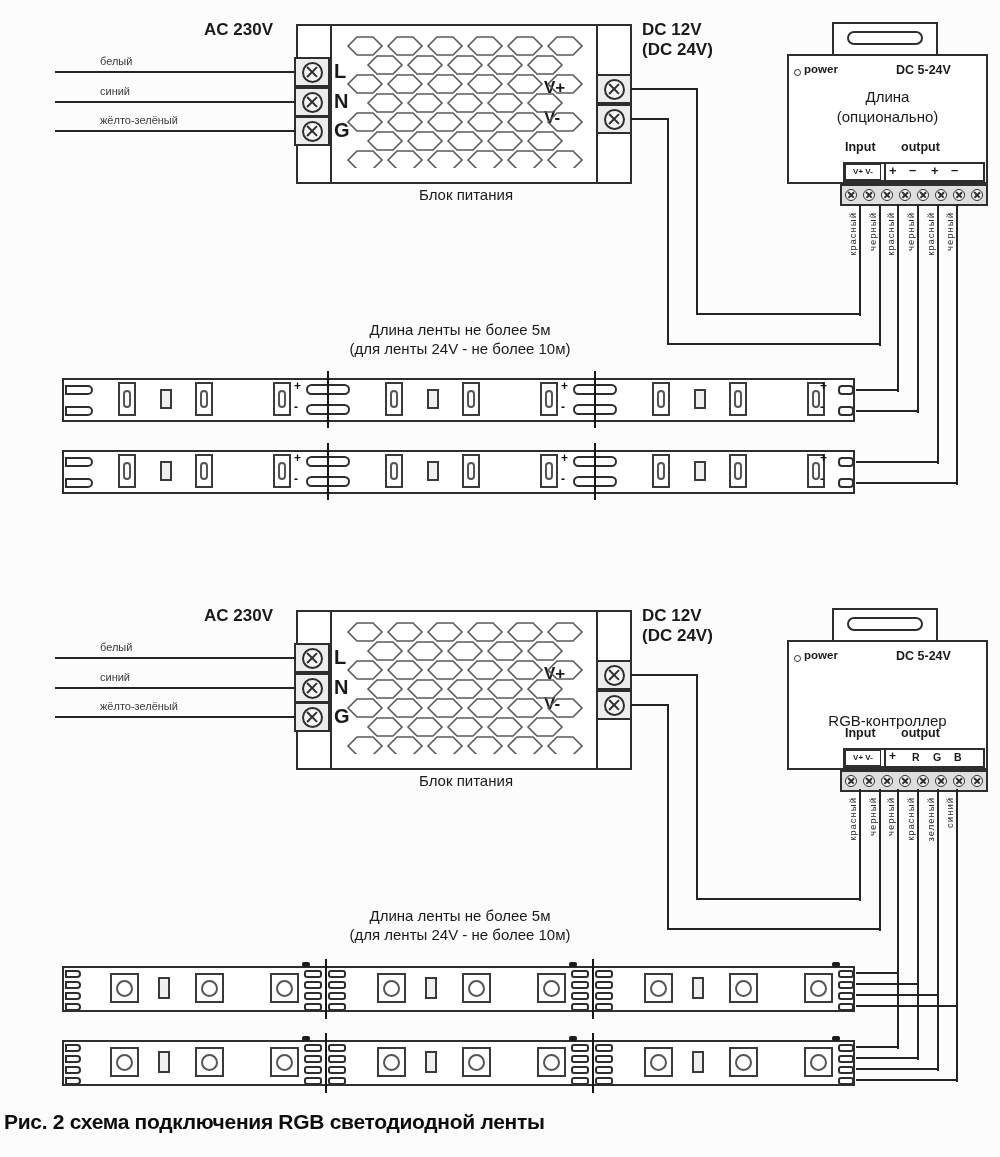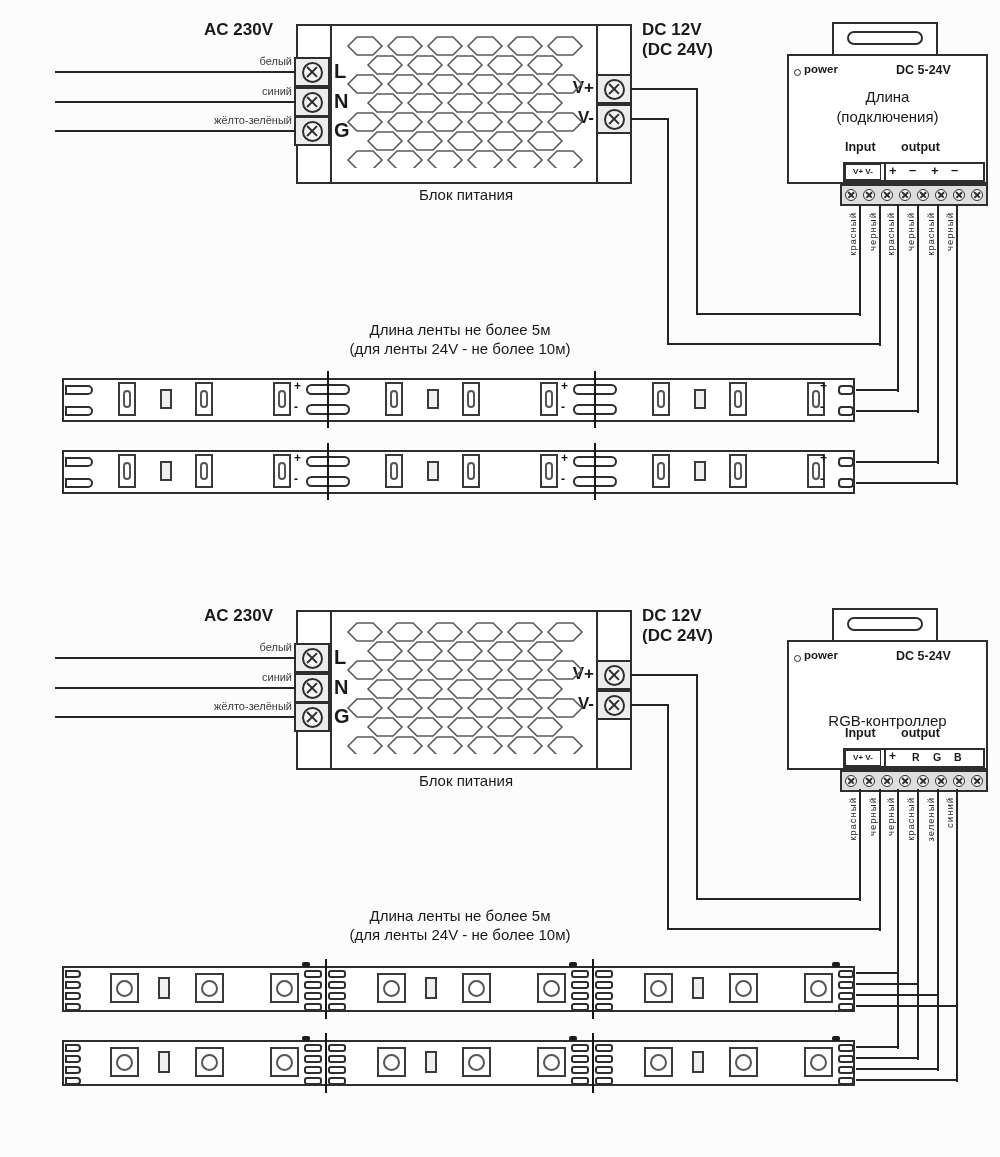--- a/index.html
+++ b/index.html
@@ -17,21 +17,21 @@
   .screw::after { transform: rotate(-45deg); }
   .screw.lg { width: 21px; height: 21px; }
   .screw.sm { width: 12px; height: 12px; border-width: 1.5px; }
   .screw.sm::before, .screw.sm::after { height: 1.5px; }
   .screwrow { position: absolute; border: 2px solid #2e2e2e; background: #dedede; display: flex; align-items: center; justify-content: space-between; padding: 0 3px; }
   .tlrow { position: absolute; border: 2px solid #2e2e2e; background: #fff; }
   .subbox { position: absolute; border: 1.5px solid #2e2e2e; font-size: 8px; font-weight: bold; text-align: center; line-height: 14px; background: #fff; }
   .lbl { position: absolute; white-space: nowrap; color: #1a1a1a; }
   .b { font-weight: bold; }
   .c { text-align: center; }
-  .r { text-align: right; }
+  .r { }
   .rot { position: absolute; writing-mode: vertical-rl; transform: rotate(180deg); font-size: 9.5px; letter-spacing: 1px; color: #2a2a2a; }
   .pwrdot { position: absolute; width: 7px; height: 7px; border: 1.5px solid #2e2e2e; border-radius: 50%; background: #fff; }
   .strip { position: absolute; border: 2px solid #2e2e2e; background: #fff; }
   .pad { position: absolute; border: 2px solid #2e2e2e; background: #fff; }
   .led-m { position: absolute; border: 2px solid #3a3a3a; background: #fff; display: flex; align-items: center; justify-content: center; }
   .led-m i { display: block; width: 8px; height: 18px; border: 2px solid #555; border-radius: 4px; }
   .led-r { position: absolute; border: 2.5px solid #3a3a3a; background: #fff; display: flex; align-items: center; justify-content: center; }
   .led-r i { display: block; width: 17px; height: 17px; border: 2px solid #555; border-radius: 50%; }
   .res { position: absolute; border: 2px solid #3a3a3a; background: #f0f0f0; }
   .cutline { position: absolute; width: 2px; background: #161616; }
@@ -81,21 +81,21 @@
   <div class="lbl b" style="left:642px;top:40px;font-size:17px">(DC 24V)</div>
   <div class="lbl c" style="left:330px;top:186px;width:272px;font-size:15px">Блок питания</div>
 
   <div class="tab" style="left:832px;top:22px;width:106px;height:34px"></div>
   <div class="slot" style="left:847px;top:31px;width:76px;height:14px"></div>
   <div class="box" style="left:787px;top:54px;width:201px;height:130px"></div>
   <div class="pwrdot" style="left:794px;top:69px"></div>
   <div class="lbl b" style="left:804px;top:63px;font-size:11.5px">power</div>
   <div class="lbl b" style="left:896px;top:63px;font-size:12.5px">DC 5-24V</div>
   <div class="lbl c" style="left:787px;top:88px;width:201px;font-size:15px">Длина</div>
-  <div class="lbl c" style="left:787px;top:108px;width:201px;font-size:15px">(подключения)</div>
+  <div class="lbl c" style="left:787px;top:108px;width:201px;font-size:15px">(опционально)</div>
   <div class="lbl b" style="left:845px;top:140px;font-size:12.5px">Input</div>
   <div class="lbl b" style="left:901px;top:140px;font-size:12.5px">output</div>
 
   <div class="tlrow" style="left:843px;top:162px;width:142px;height:20px"></div>
   <div class="subbox" style="left:845px;top:164px;width:36px;height:16px">V+ V-</div>
   <div class="vline" style="left:884px;top:162px;height:20px"></div>
   <div class="lbl b" style="left:889px;top:163px;font-size:13px">+</div>
   <div class="lbl b" style="left:909px;top:162px;font-size:13px">–</div>
   <div class="lbl b" style="left:931px;top:163px;font-size:13px">+</div>
   <div class="lbl b" style="left:951px;top:162px;font-size:13px">–</div>
@@ -188,20 +188,21 @@
   <div class="rot" style="left:847px;top:797px">красный</div>
   <div class="rot" style="left:867px;top:797px">черный</div>
   <div class="rot" style="left:885px;top:797px">черный</div>
   <div class="rot" style="left:905px;top:797px">красный</div>
   <div class="rot" style="left:925px;top:797px">зеленый</div>
   <div class="rot" style="left:944px;top:797px">синий</div>
 
   <div class="lbl c" style="left:210px;top:907px;width:500px;font-size:15px">Длина ленты не более 5м</div>
   <div class="lbl c" style="left:210px;top:926px;width:500px;font-size:15px">(для ленты 24V - не более 10м)</div>
 
+  <div class="caption" style="left:4px;top:1110px">Рис. 2 схема подключения RGB светодиодной ленты</div>
 <div class="wire" style="left: 55px; top: 71px; width: 241px; height: 2px;"></div>
     <div class="wire" style="left: 55px; top: 101px; width: 241px; height: 2px;"></div>
     <div class="wire" style="left: 55px; top: 130px; width: 241px; height: 2px;"></div>
     <div class="wire" style="left: 630px; top: 88px; width: 67px; height: 2px;"></div>
     <div class="wire" style="left: 696px; top: 88px; width: 2px; height: 227px;"></div>
     <div class="wire" style="left: 697px; top: 313px; width: 163px; height: 2px;"></div>
     <div class="wire" style="left: 630px; top: 118px; width: 38px; height: 2px;"></div>
     <div class="wire" style="left: 667px; top: 118px; width: 2px; height: 227px;"></div>
     <div class="wire" style="left: 668px; top: 343px; width: 212px; height: 2px;"></div>
     <div class="wire" style="left: 859px; top: 204px; width: 2px; height: 112px;"></div>

